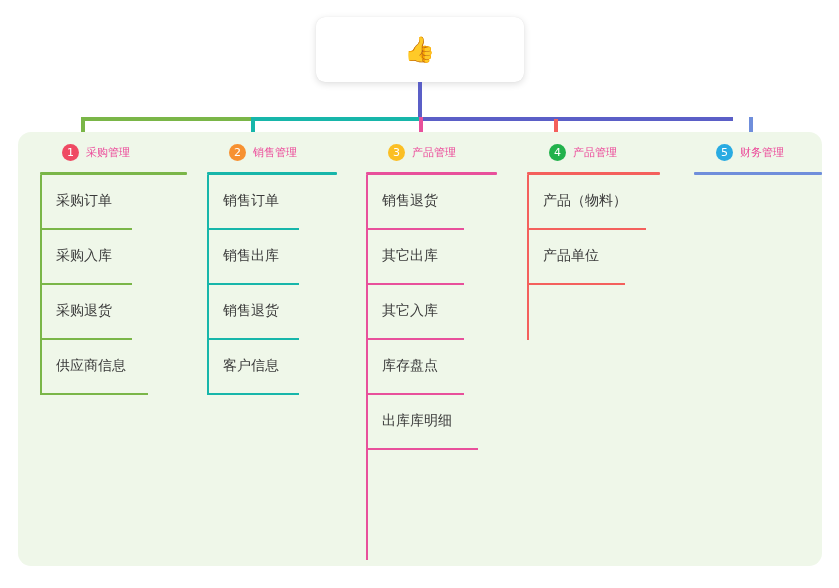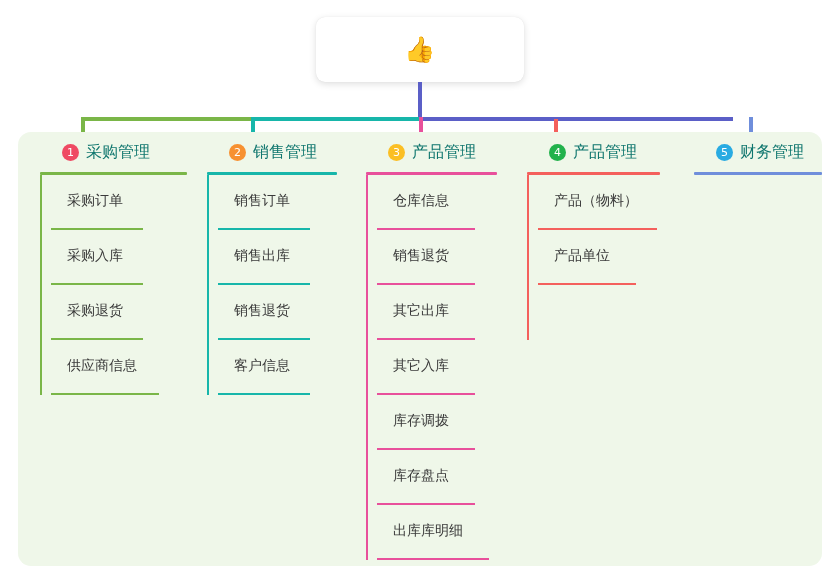--- a/index.html
+++ b/index.html
@@ -77,32 +77,31 @@
     width: 17px; height: 17px;
     border-radius: 50%;
     color: #ffffff;
     font-size: 11px;
     line-height: 17px;
     text-align: center;
     flex: 0 0 auto;
     font-family: "DejaVu Sans", sans-serif;
   }
   .col-title {
-    font-size: 16px;
-    color: #0f766e;
+    font-size: 11px;
+    color: #ec4899;
     white-space: nowrap;
   }
   .col-rule {
     height: 3px;
     width: 100%;
     border-radius: 1px;
   }
   .col-body {
     position: relative;
-    padding-left: 11px;
   }
   .spine {
     position: absolute;
     left: 0; top: 0;
     width: 2px;
   }
   .leaf {
     position: relative;
     height: 55px;
     box-sizing: border-box;
@@ -205,37 +204,29 @@
     </div>
     <div class="column" style="left: 348px; width: 131px;">
       <div class="col-header">
         <span class="badge" style="background: rgb(251, 191, 36);">3</span>
         <span class="col-title">产品管理</span>
       </div>
       <div class="col-rule" style="background: rgb(232, 80, 155);"></div>
       <div class="col-body">
         <div class="spine" style="background: rgb(232, 80, 155); height: 385px;"></div>
         <div class="leaf">
-          <span class="leaf-label">仓库信息</span>
-          <div class="leaf-rule" style="background: rgb(232, 80, 155); width: 98px;"></div>
-        </div>
-        <div class="leaf">
           <span class="leaf-label">销售退货</span>
           <div class="leaf-rule" style="background: rgb(232, 80, 155); width: 98px;"></div>
         </div>
         <div class="leaf">
           <span class="leaf-label">其它出库</span>
           <div class="leaf-rule" style="background: rgb(232, 80, 155); width: 98px;"></div>
         </div>
         <div class="leaf">
           <span class="leaf-label">其它入库</span>
-          <div class="leaf-rule" style="background: rgb(232, 80, 155); width: 98px;"></div>
-        </div>
-        <div class="leaf">
-          <span class="leaf-label">库存调拨</span>
           <div class="leaf-rule" style="background: rgb(232, 80, 155); width: 98px;"></div>
         </div>
         <div class="leaf">
           <span class="leaf-label">库存盘点</span>
           <div class="leaf-rule" style="background: rgb(232, 80, 155); width: 98px;"></div>
         </div>
         <div class="leaf">
           <span class="leaf-label">出库库明细</span>
           <div class="leaf-rule" style="background: rgb(232, 80, 155); width: 112px;"></div>
         </div>

